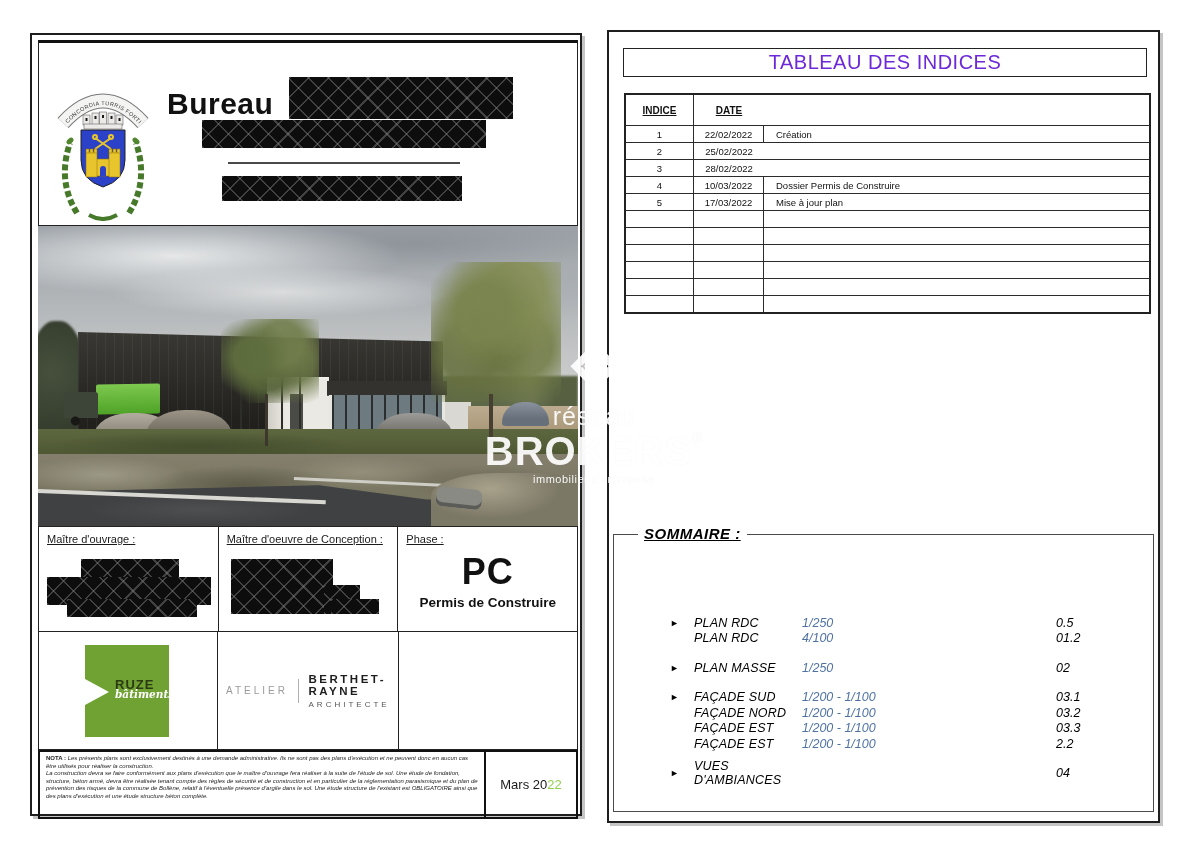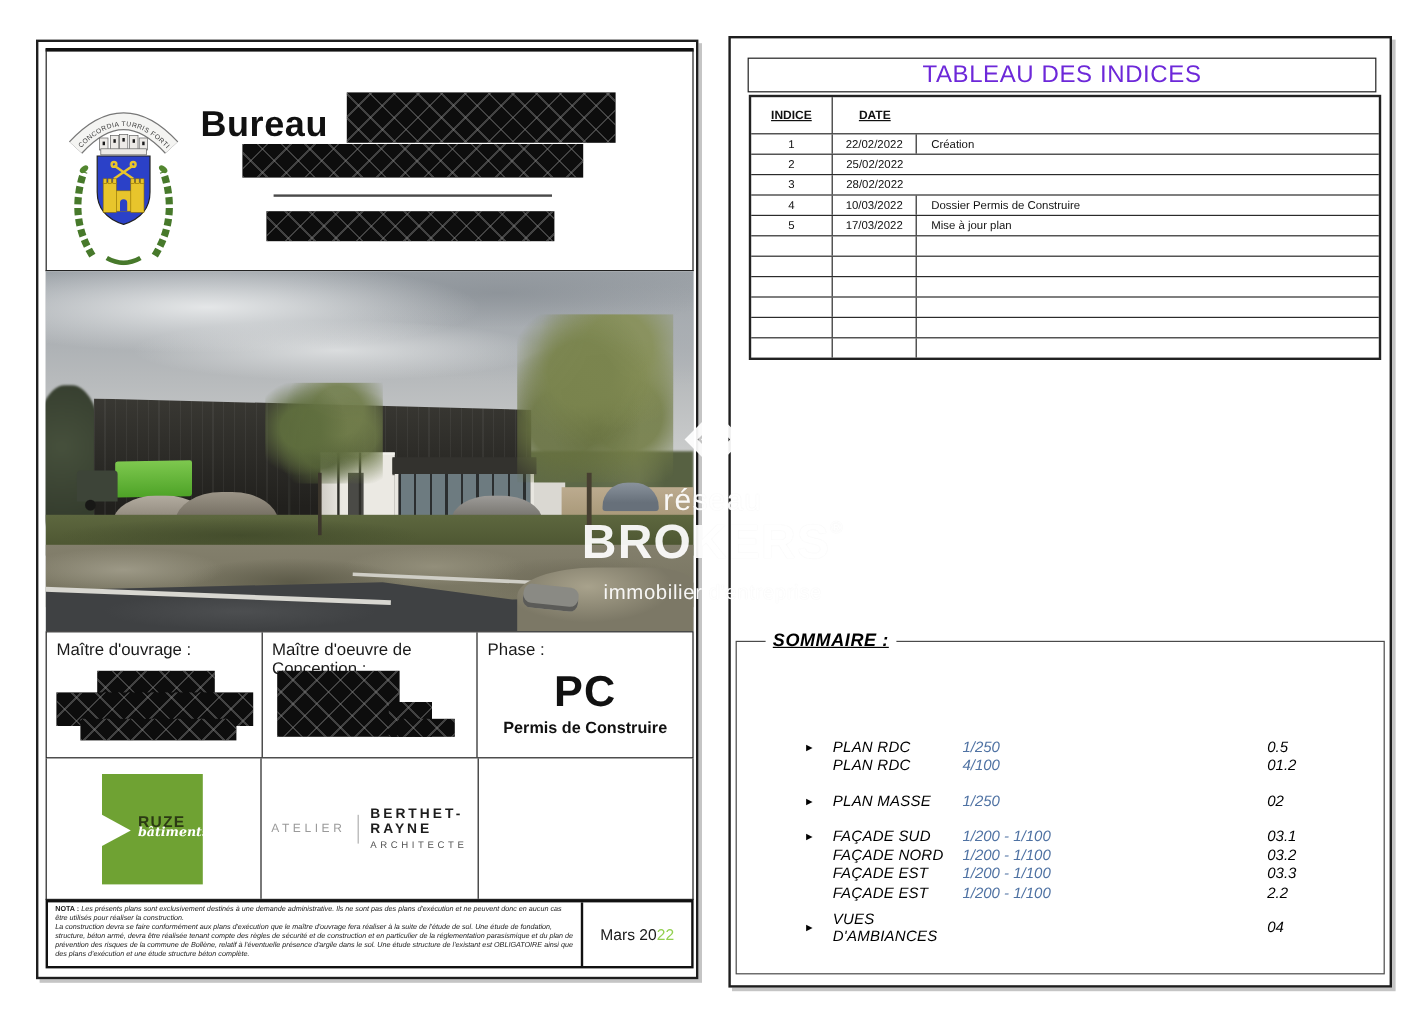--- a/index.html
+++ b/index.html
@@ -86,46 +86,46 @@
     clip-path:polygon(0 38%,52% 26%,72% 52%,100% 48%,100% 100%,0 100%)}
   .curb1{left:-2px;top:263px;width:290px;height:4px;background:#d8d7d1;transform:rotate(2.2deg);transform-origin:left top}
   .curb2{left:256px;top:251px;width:198px;height:3px;background:#cfceC6;background:#cfcec6;transform:rotate(2.6deg);transform-origin:left top}
   .mound{left:393px;top:247px;width:147px;height:53px;background:
     radial-gradient(60% 70% at 40% 30%,#a8a28c,#7c7866 80%);border-radius:45% 25% 0 0}
   .rock{left:398px;top:262px;width:46px;height:20px;background:#8a8a84;border-radius:7px;transform:rotate(6deg);box-shadow:inset 0 -4px 0 rgba(60,60,58,.6)}
 
   .cols-row{position:absolute;left:6px;top:491px;width:540px;height:106px;border:1px solid #222;display:flex}
   .col-cell{flex:1;border-right:1px solid #222;position:relative;padding:6px 8px}
   .col-cell:last-child{border-right:none}
-  .cell-label{font-size:14px;color:#1a1a1a}
+  .cell-label{font-size:11px;text-decoration:underline;color:#1a1a1a}
   .blob{position:absolute}
   .phase-code{margin-top:6px;text-align:center;font-size:36px;font-weight:bold;letter-spacing:1px}
   .phase-name{text-align:center;font-size:13.5px;font-weight:bold;margin-top:2px}
 
   .logos-row{position:absolute;left:6px;top:597px;width:540px;height:118px;border:1px solid #222;border-top:none;display:flex}
   .ruze{position:absolute;left:46px;top:13px;width:84px;height:92px;background:#6fa233;overflow:hidden}
   .ruze-arrow{position:absolute;left:0;top:34px;width:0;height:0;border-top:13px solid transparent;border-bottom:13px solid transparent;border-left:24px solid #fff}
   .ruze-text{position:absolute;left:30px;top:33px;line-height:1}
   .ruze-name{font-size:13px;font-weight:bold;color:#2c3a14;letter-spacing:1px}
   .ruze-sub{font-size:10.5px;font-style:italic;font-weight:bold;color:#fff;margin-top:-2px;font-family:"DejaVu Serif",serif}
   .arch-logo{display:flex;align-items:center;justify-content:center;gap:10px;height:100%}
   .arch-atelier{font-size:10px;letter-spacing:3px;color:#9a9a9a}
   .arch-div{width:1px;height:24px;background:#b0b0b0}
   .arch-name{font-size:11.5px;font-weight:bold;letter-spacing:2.5px;color:#1d1d1d}
   .arch-role{font-size:8px;letter-spacing:3px;color:#555;margin-top:3px}
 
-  .nota-row{position:absolute;left:6px;top:715px;width:540px;height:57px;border:2px solid #111;display:flex}
+  .nota-row{position:absolute;left:6px;top:715px;width:540px;height:69px;border:2px solid #111;display:flex}
   .nota-text{flex:1;padding:3px 6px;font-size:6px;line-height:7.6px;font-style:italic;color:#222}
   .nota-text b{font-style:normal}
   .date-cell{width:92px;border-left:2px solid #111;display:flex;align-items:center;justify-content:center;font-size:13px;color:#1a1a1a}
   .green{color:#92d050}
 
   
   .indices-title{position:absolute;left:14px;top:16px;width:524px;height:29px;border:1px solid #222;display:flex;align-items:center;justify-content:center;font-size:20px;letter-spacing:.5px;color:#6d28d9}
-  .indices-table{position:absolute;left:15px;top:47px;width:527px;border:2px solid #222}
+  .indices-table{position:absolute;left:15px;top:61px;width:527px;border:2px solid #222}
   .irow{display:flex;height:17px;border-top:1px solid #2b2b2b}
   .ihead{display:flex;height:30px}
   .icell{border-right:1px solid #2b2b2b;font-size:9.5px;display:flex;align-items:center;justify-content:center;overflow:hidden;white-space:nowrap}
   .icell:last-child{border-right:none}
   .c0{width:68px}.c1{width:70px}.c2{flex:1;justify-content:flex-start;padding-left:12px}
   .hd{font-weight:bold;font-size:10px;text-decoration:underline}
 
   .sommaire-box{position:absolute;left:4px;top:502px;width:541px;height:278px;border:1px solid #4a4a4a;font-style:italic}
   .sommaire-label{position:absolute;left:24px;top:-10px;background:#fff;padding:0 6px;font-size:15px;font-weight:bold;text-decoration:underline;letter-spacing:.5px;color:#000}
   .sommaire-items{position:absolute;left:56px;top:80px;right:10px}
@@ -134,21 +134,21 @@
   .sarrow{width:24px;font-size:9px;font-style:normal;color:#000}
   .sname{width:108px;letter-spacing:.2px}
   .sscale{width:254px;color:#4f72a3}
   .snum{flex:1}
 
   
   .watermark{position:absolute;left:468px;top:342px;width:252px;text-align:center;color:#fff;opacity:.93;z-index:6;pointer-events:none;text-shadow:0 0 1px rgba(120,120,120,.12)}
   .wm-line1{font-size:25px;margin-top:2px;letter-spacing:1px}
   .wm-line2{font-size:40px;font-weight:bold;letter-spacing:1px;line-height:1}
   .wm-reg{font-size:14px;vertical-align:top}
-  .wm-line3{font-size:17px;letter-spacing:.5px;margin-top:12px}
+  .wm-line3{font-size:11px;letter-spacing:.5px;margin-top:2px}
 </style>
 </head>
 <body>
 
 <div class="screen">
 
   <div class="page page-left">
 
     <div class="header-box">
       <svg class="emblem" viewBox="0 0 100 150">

